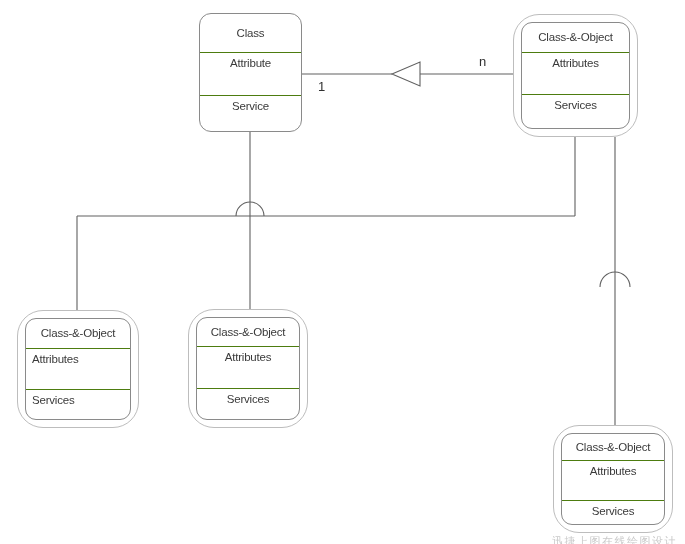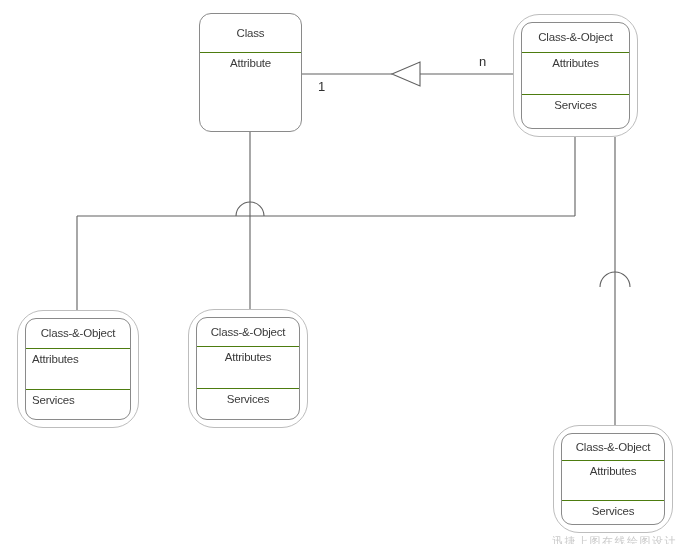--- a/index.html
+++ b/index.html
@@ -44,20 +44,21 @@
     <line x1="575" y1="137" x2="575" y2="216"></line>
     <path d="M236,216 A14,14 0 0 1 264,216"></path>
 
     <line x1="615" y1="137" x2="615" y2="425"></line>
     <path d="M600,287 A15,15 0 0 1 630,287"></path>
   </svg>
 
   <div class="box single-border" style="left:199px;top:13px;width:103px;height:119px;">
     <div class="sec sec-title" style="flex:0 0 38px;">Class</div>
     <div class="sec sec-mid" style="flex:0 0 43px;">Attribute</div>
+    <div class="sec sec-bot">Service</div>
   </div>
 
   <div class="outer-shell" style="left:513px;top:14px;width:125px;height:123px;">
     <div class="inner-box">
       <div class="sec sec-title" style="flex:0 0 29px;">Class-&amp;-Object</div>
       <div class="sec sec-mid" style="flex:0 0 42px;">Attributes</div>
       <div class="sec sec-bot">Services</div>
     </div>
   </div>
 

